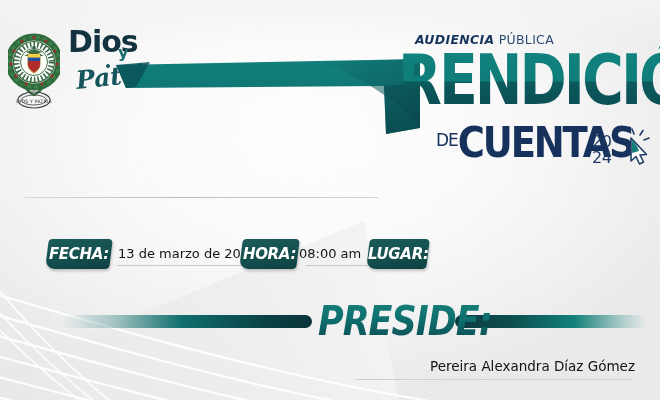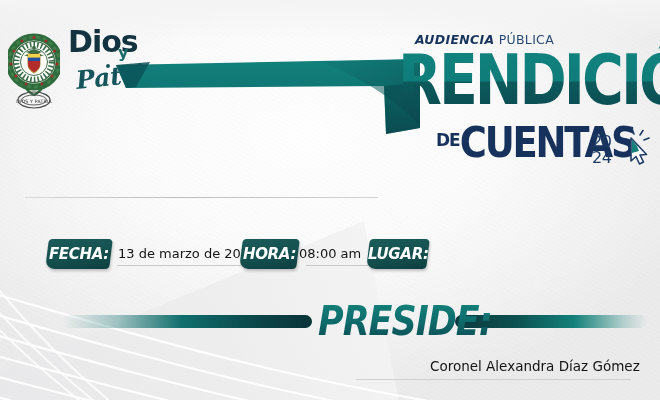--- a/index.html
+++ b/index.html
@@ -78,21 +78,21 @@
     font-family:"DejaVu Sans",sans-serif;font-weight:bold;
     font-size:57px;line-height:57px;letter-spacing:-3px;
     -webkit-text-stroke:0;
     background:linear-gradient(180deg,#12837f 0%,#0f7d79 52%,#0c5a5c 53%,#0a4b52 100%);
     -webkit-background-clip:text;background-clip:text;color:transparent;
     transform:scaleY(1.22);transform-origin:top left;
     white-space:nowrap;
   }
   .cuentas-row{position:absolute;left:56px;top:96px;white-space:nowrap;}
   .de{
-    font-family:"DejaVu Sans",sans-serif;font-weight:bold;font-size:17px;
+    font-family:"DejaVu Sans",sans-serif;font-weight:normal;font-size:17px;
     color:#16325c;letter-spacing:-1px;vertical-align:12px;
   }
   .cuentas{
     font-family:"DejaVu Sans",sans-serif;font-weight:bold;
     font-size:37px;letter-spacing:-2.2px;color:#16325c;
     display:inline-block;transform:scaleY(1.16);transform-origin:bottom left;
   }
   .year{
     position:absolute;left:212px;top:106px;
     font-family:"DejaVu Sans",sans-serif;font-size:16px;line-height:16px;
@@ -309,16 +309,16 @@
     <span>LUGAR:</span>
   </div>
 
   <div class="place-block">
   </div>
 
   <div class="preside-bar-l"></div>
   <div class="preside-bar-r"></div>
   <div class="preside-txt">PRESIDE:</div>
 
-  <div class="speaker">Coronel Alexandra Díaz Gómez</div>
+  <div class="speaker">Pereira Alexandra Díaz Gómez</div>
   <div class="speaker-line"></div>
 
 </div>
 
 </body></html>

